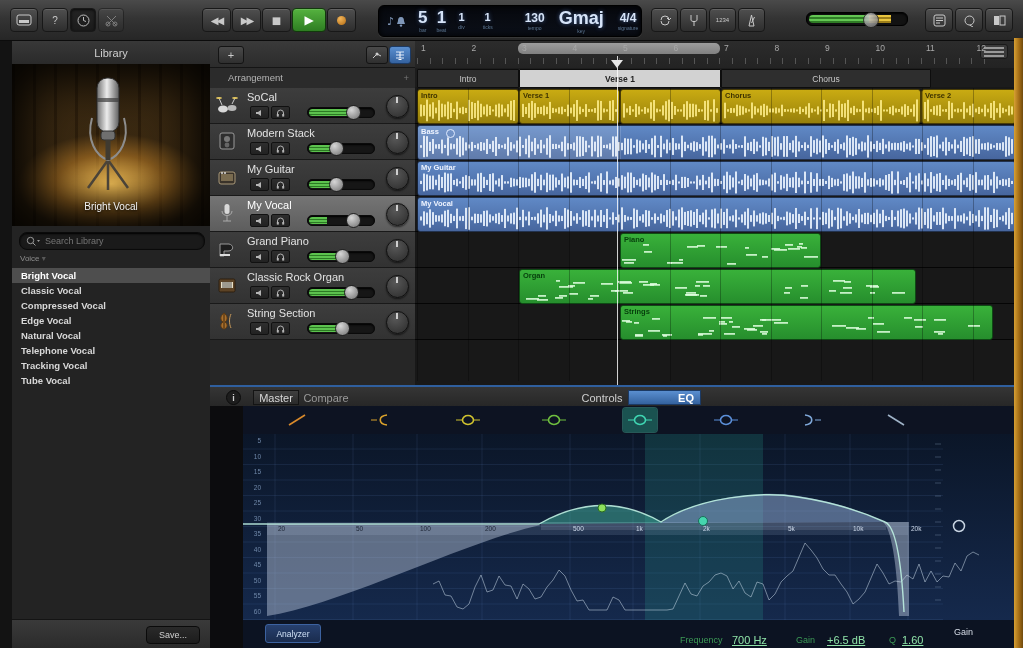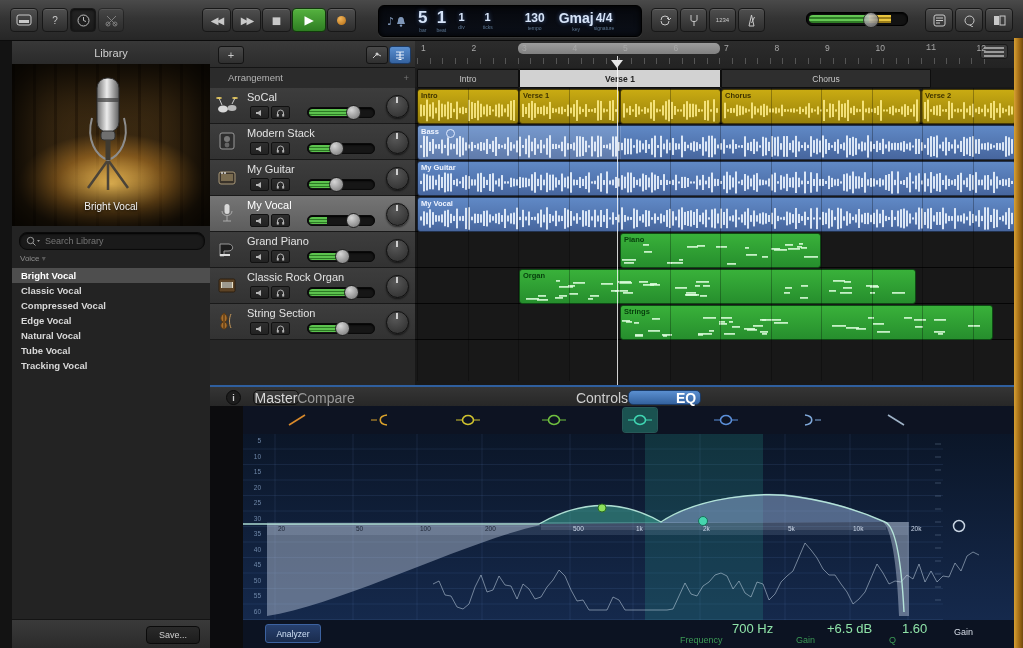--- a/index.html
+++ b/index.html
@@ -121,42 +121,42 @@
   .loopbadge{position:absolute;left:28px;top:3px;width:7px;height:7px;border:1px solid #dfeaff;
     border-radius:50%;z-index:3;}
   #playline{left:617px;top:56px;width:1px;height:329px;background:rgba(255,255,255,.8);z-index:20;}
   #playtri{left:611px;top:60px;width:0;height:0;border-left:6px solid transparent;
     border-right:6px solid transparent;border-top:8px solid #e8e8e8;z-index:21;}
 
   
   #eqpanel{left:210px;top:385px;width:804px;height:263px;background:#10151f;border-top:2px solid #2f5f9e;}
   #eq-head{position:absolute;left:0;top:0;width:804px;height:19px;
     background:linear-gradient(#353535,#272727);border-bottom:1px solid #101010;}
-  .eqhbtn{position:absolute;top:3px;height:13px;border-radius:5px;font-size:14px;color:#d8d8d8;
+  .eqhbtn{position:absolute;top:3px;height:13px;border-radius:0;font-size:11px;color:#d8d8d8;
     display:flex;align-items:center;justify-content:center;background:linear-gradient(#3f3f3f,#2a2a2a);
     border:1px solid #141414;}
   .eqhbtn.plain{background:transparent;border-color:transparent;color:#9a9a9a;}
   .eqhbtn.blue{background:linear-gradient(#5a8fd0,#34629f);border-color:#1c3a64;color:#fff;font-weight:bold;padding-left:43px;}
   #eq-info{position:absolute;left:16px;top:3px;width:13px;height:13px;border-radius:50%;
     background:#1d1d1d;border:1px solid #0c0c0c;color:#cfcfcf;font-size:9px;font-weight:bold;
     display:flex;align-items:center;justify-content:center;}
   #eq-left{position:absolute;left:0;top:19px;width:33px;height:244px;background:#0c0c0e;}
   #eq-bands{position:absolute;left:33px;top:19px;width:771px;height:28px;background:#0d1322;
     border-bottom:1px solid #060a14;}
   .band{position:absolute;top:2px;width:34px;height:24px;border-radius:3px;display:flex;
     align-items:center;justify-content:center;}
   .band.sel{background:rgba(42,160,138,.45);box-shadow:0 0 0 1px rgba(90,220,190,.35);}
   #eq-graph{position:absolute;left:33px;top:47px;width:771px;height:186px;
     background:linear-gradient(#0b1628,#15294c);}
   #eq-foot{position:absolute;left:33px;top:233px;width:771px;height:30px;background:#0c1322;}
   #analyzer-btn{position:absolute;left:22px;top:4px;width:54px;height:17px;border-radius:3px;
     background:linear-gradient(#27406e,#1a2c4e);border:1px solid #3c62a0;color:#cfe0f5;font-size:8.5px;
     display:flex;align-items:center;justify-content:center;}
   .ro-l{position:absolute;top:15px;font-size:9px;color:#3c9a56;}
-  .ro-v{position:absolute;top:1px;font-size:13px;color:#8fe3a8;}
+  .ro-v{position:absolute;top:14px;font-size:11px;color:#8fe3a8;text-decoration:underline;}
   #ro-gain-right{position:absolute;top:7px;left:711px;font-size:9px;color:#d7dde8;}
 
   #orange-strip{left:1014px;top:38px;width:9px;height:610px;
     background:linear-gradient(90deg,#d79f33,#a06a14 60%,#6f4a0e);}
 </style>
 </head>
 <body>
 
 <div id="toolbar" class="abs">
   <div class="tbtn" style="left:10px;width:26px">
@@ -218,24 +218,24 @@
       </div>
     <div class="fld" style="margin-left:18px">
         <span class="v" style="font-size:11px">1</span>
         <span class="l">ticks</span>
       </div>
     <div class="fld" style="margin-left:32px">
         <span class="v" style="font-size:12px">130</span>
         <span class="l">tempo</span>
       </div>
     <div class="fld" style="margin-left:14px">
-        <span class="v" style="font-size:14px">Gmaj</span>
+        <span class="v" style="font-size:18px">Gmaj</span>
         <span class="l">key</span>
       </div>
-    <div class="fld" style="">
+    <div class="fld" style="margin-left:14px">
         <span class="v" style="font-size:12px">4/4</span>
         <span class="l">signature</span>
       </div>
   </div>
 
   <div class="tbtn" style="left:651px;width:25px">
     <svg width="14" height="11">
         <path d="M3,5 A4,4 0 0 1 11,5 M11,6 A4,4 0 0 1 3,6" fill="none" stroke="#c9c9c9"></path>
         <path d="M11,5 l2,-2 M11,5 l-2,-2" stroke="#c9c9c9"></path>
       </svg>
@@ -312,22 +312,23 @@
       </svg>
     <input placeholder="Search Library" style="">
   </div>
   <div id="voice-head"><span>Voice</span> <span style="opacity:.5">▾</span></div>
   <div id="voice-list">
       <div class="vitem sel">Bright Vocal</div>
       <div class="vitem">Classic Vocal</div>
       <div class="vitem">Compressed Vocal</div>
       <div class="vitem">Edge Vocal</div>
       <div class="vitem">Natural Vocal</div>
+      <div class="vitem">Telephone Vocal</div>
+      <div class="vitem">Tracking Vocal</div>
       <div class="vitem">Tube Vocal</div>
-      <div class="vitem">Tracking Vocal</div>
     </div>
   <div id="lib-foot">
     <div id="save-btn">Save...</div>
   </div>
 </div>
 
 <div id="trackhead" class="abs">
   <div id="th-top">
     <div class="thbtn" style="left:8px;width:24px">
         <span>+</span>
@@ -543,21 +544,21 @@
   <div class="rnum" style="left: 6px;">1</div>
       <div class="rnum" style="left: 56.5px;">2</div>
       <div class="rnum" style="left: 107px;">3</div>
       <div class="rnum" style="left: 157.5px;">4</div>
       <div class="rnum" style="left: 208px;">5</div>
       <div class="rnum" style="left: 258.5px;">6</div>
       <div class="rnum" style="left: 309px;">7</div>
       <div class="rnum" style="left: 359.5px;">8</div>
       <div class="rnum" style="left: 410px;">9</div>
       <div class="rnum" style="left: 460.5px;">10</div>
-      <div class="rnum" style="left: 511px; font-family: Liberation Mono, monospace;">11</div>
+      <div class="rnum" style="left: 511px;">11</div>
       <div class="rnum" style="left: 561.5px;">12</div>
     </div>
   <div id="marker-row">
       <div class="marker" style="left: 2px; width: 100px;">Intro</div>
       <div class="marker sel" style="left: 104px; width: 200px;">Verse 1</div>
       <div class="marker" style="left: 306px; width: 208px;">Chorus</div>
     </div>
   <div id="lanes">
       <div class="lanesep" style="top: 35px;"></div>
       <div class="lanesep" style="top: 71px;"></div>

